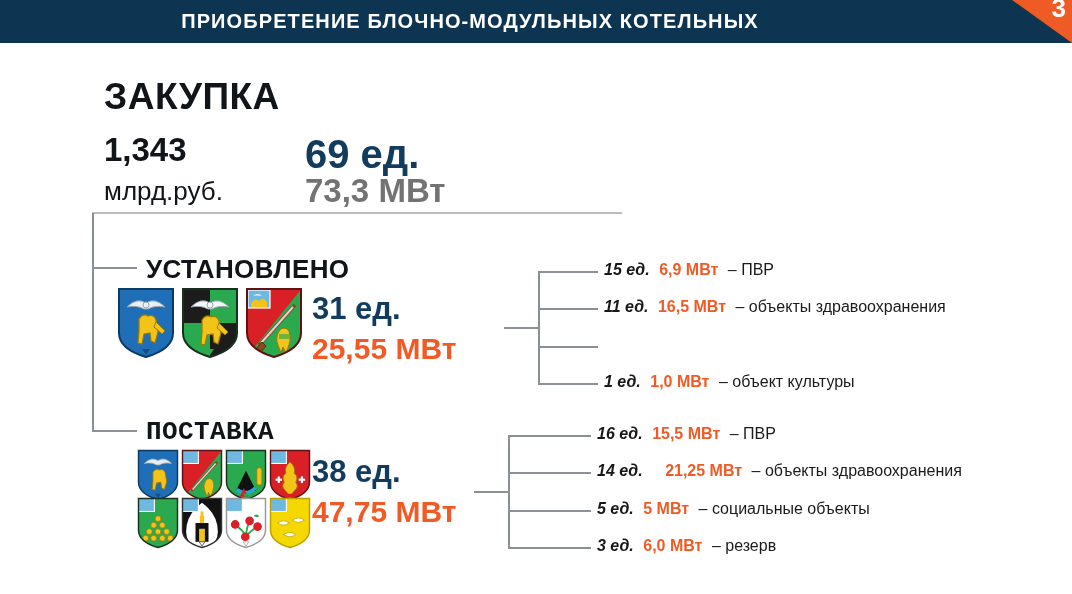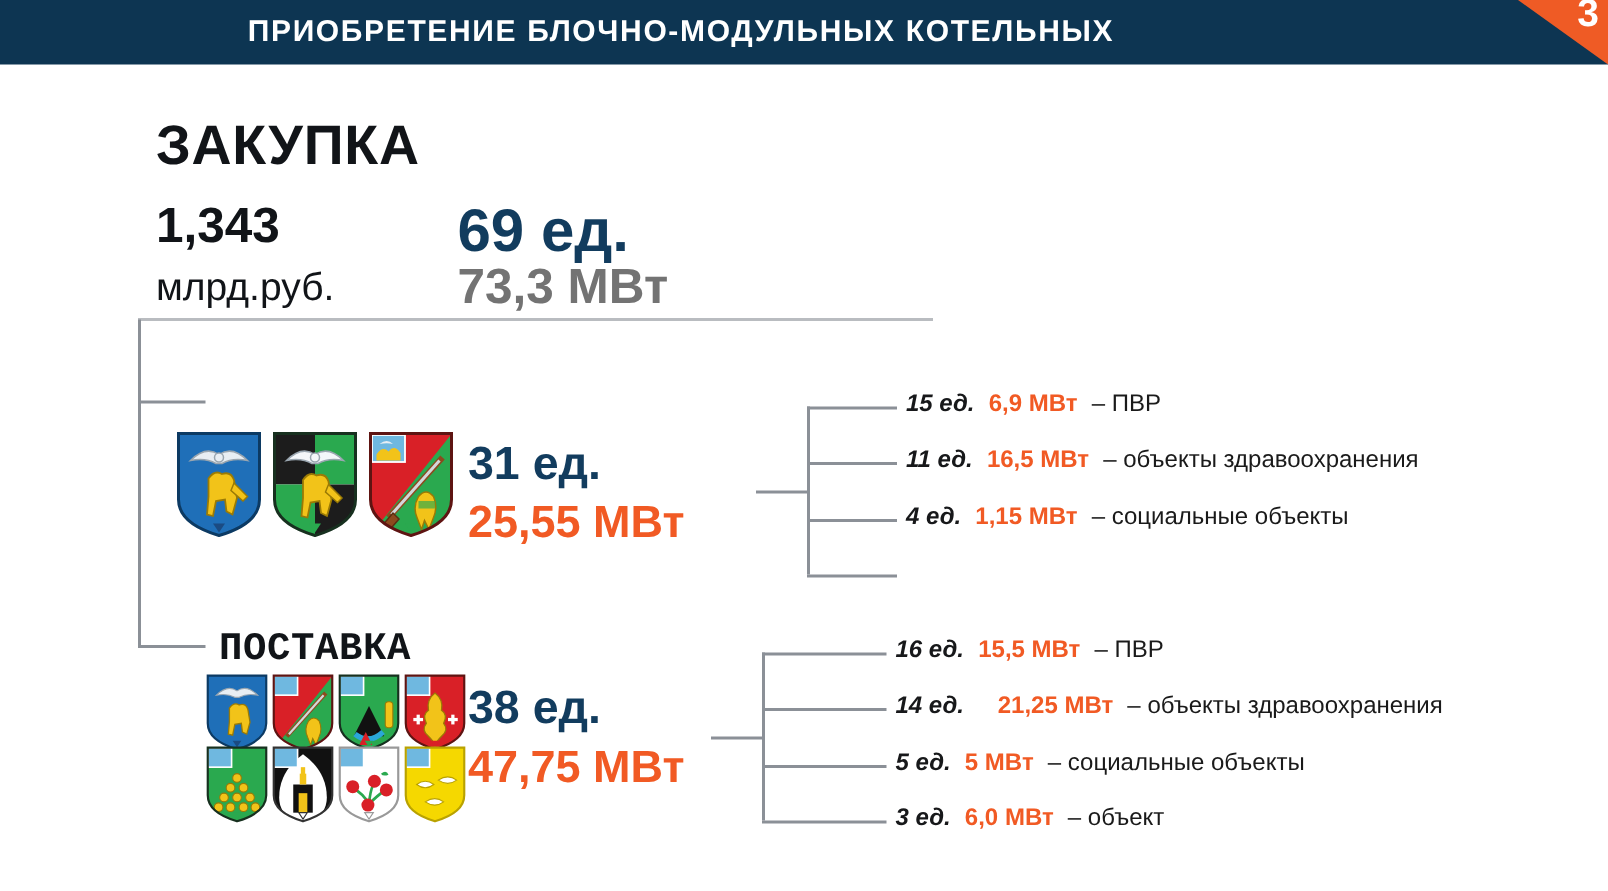--- a/index.html
+++ b/index.html
@@ -16,20 +16,21 @@
   .header{
     position:absolute;left:0;top:0;width:1072px;height:43px;
     background:#0d3552;overflow:hidden;
   }
   .header-title{
     position:absolute;left:0;top:0;width:908px;height:43px;
     display:flex;align-items:center;justify-content:center;
     color:#ffffff;font-size:20px;font-weight:bold;
     letter-spacing:1.1px;text-transform:uppercase;
     font-family:"Liberation Sans","DejaVu Sans",sans-serif;
+    padding-left:16px;
   }
   .corner-badge{
     position:absolute;right:0;top:0;width:66px;height:43px;overflow:hidden;
   }
   .corner-badge .tri{
     position:absolute;right:0;top:0;width:0;height:0;
     border-top:43px solid #ef5b25;
     border-left:60px solid transparent;
   }
   .corner-badge .num{
@@ -109,20 +110,21 @@
   <div class="zakupka-unit">млрд.руб.</div>
   <div class="total-units">69 ед.</div>
   <div class="total-power">73,3 МВт</div>
 
   <div class="rule-under-zakupka"></div>
 
   <div class="ln ln-v" style="left:92px;top:213px;height:218px;"></div>
   <div class="ln ln-h" style="left:92px;top:267px;width:45px;"></div>
   <div class="ln ln-h" style="left:92px;top:430px;width:45px;"></div>
 
+  <div class="sec-label" style="left:146px;top:254px;">УСТАНОВЛЕНО</div>
   <div class="sec-units" style="left:312px;top:291px;">31 ед.</div>
   <div class="sec-power" style="left:312px;top:332px;">25,55 МВт</div>
 
   <div class="coa" style="left:117px;top:287px;">
     <svg width="58" height="72" viewBox="0 0 58 72">
       <path d="M2 2 H56 V46 Q56 62 29 70 Q2 62 2 46 Z" fill="#1f6fb8" stroke="#0c3a63" stroke-width="2"></path>
       <path d="M10 20 Q20 10 29 16 Q38 10 48 20 Q38 18 31 22 L27 22 Q20 18 10 20 Z" fill="#e8eef3" stroke="#9aa6b0" stroke-width="1"></path>
       <circle cx="29" cy="18" r="3" fill="#e8eef3" stroke="#9aa6b0" stroke-width="1"></circle>
       <path d="M22 32 Q26 26 31 29 Q37 27 39 33 L41 45 L38 56 L34 54 L33 46 L27 47 L25 57 L21 56 L22 44 Z" fill="#f2c319" stroke="#9a7a05" stroke-width="1.2"></path>
       <path d="M39 35 L48 44 L45 47 L37 40 Z" fill="#f2c319" stroke="#9a7a05" stroke-width="1"></path>
@@ -186,24 +188,24 @@
   <div class="row" style="left:604px;top:261px;">
     <span class="qty" style="margin-right: 5px;">15 ед.</span>
     <span class="pw" style="margin-right: 5px;">6,9 МВт</span>
     <span class="desc">– ПВР</span>
   </div>
   <div class="row" style="left:604px;top:298px;">
     <span class="qty" style="margin-right: 5px;">11 ед.</span>
     <span class="pw" style="margin-right: 5px;">16,5 МВт</span>
     <span class="desc">– объекты здравоохранения</span>
   </div>
-  <div class="row" style="left:604px;top:336px;">
-    <span class="qty" style="margin-right: 5px;">4 ед.</span>
-    <span class="pw" style="margin-right: 5px;">1,15 МВт</span>
-    <span class="desc">– социальные объекты</span>
+  <div class="row" style="left:604px;top:373px;">
+    <span class="qty" style="margin-right: 5px;">1 ед.</span>
+    <span class="pw" style="margin-right: 5px;">1,0 МВт</span>
+    <span class="desc">– объект культуры</span>
   </div>
 
   <div class="sec-label" style="left:146px;top:417px;font-family:Liberation Mono, monospace;">ПОСТАВКА</div>
   <div class="sec-units" style="left:312px;top:454px;">38 ед.</div>
   <div class="sec-power" style="left:312px;top:495px;">47,75 МВт</div>
 
   <div class="coa" style="left:137px;top:449px;">
     <svg width="42" height="52" viewBox="0 0 58 72">
       <path d="M2 2 H56 V46 Q56 62 29 70 Q2 62 2 46 Z" fill="#1f6fb8" stroke="#0c3a63" stroke-width="2"></path>
       <path d="M10 20 Q20 10 29 16 Q38 10 48 20 Q38 18 31 22 L27 22 Q20 18 10 20 Z" fill="#e8eef3" stroke="#9aa6b0" stroke-width="1"></path>
@@ -379,16 +381,16 @@
     <span class="desc">– объекты здравоохранения</span>
   </div>
   <div class="row" style="left:597px;top:500px;">
     <span class="qty" style="margin-right: 5px;">5 ед.</span>
     <span class="pw" style="margin-right: 5px;">5 МВт</span>
     <span class="desc">– социальные объекты</span>
   </div>
   <div class="row" style="left:597px;top:537px;">
     <span class="qty" style="margin-right: 5px;">3 ед.</span>
     <span class="pw" style="margin-right: 5px;">6,0 МВт</span>
-    <span class="desc">– объект</span>
+    <span class="desc">– резерв</span>
   </div>
 
 </div>
 
 </body></html>

